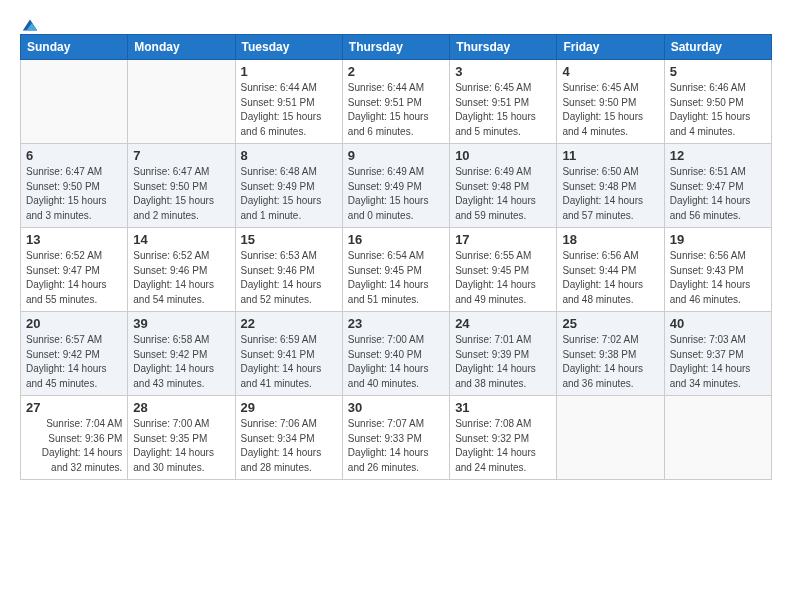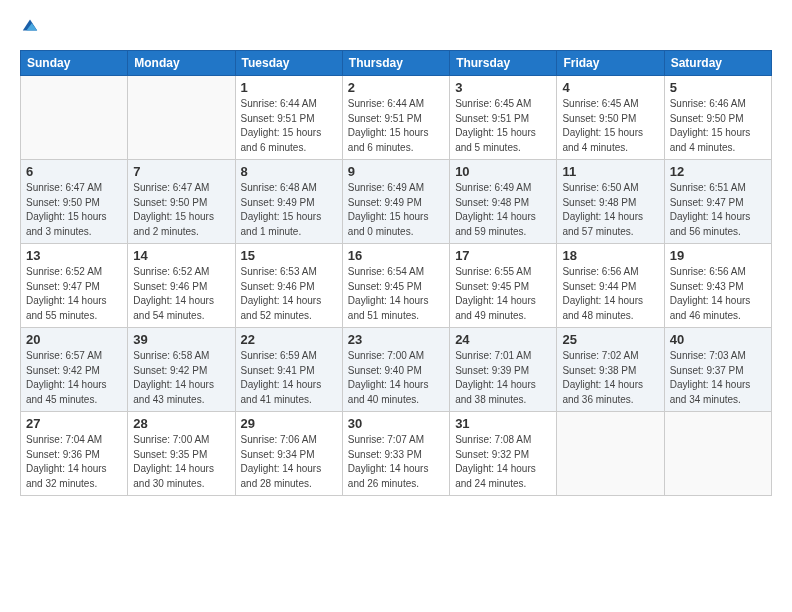--- a/index.html
+++ b/index.html
@@ -48,21 +48,21 @@
       line-height: 1.1;
     }
     .subtitle {
       font-size: 15px;
       color: #333;
       margin-top: 2px;
     }
     .calendar {
       width: 100%;
       border-collapse: collapse;
-      margin-top: 20px;
+      margin-top: 4px;
       font-size: 11px;
     }
     .calendar th {
       background-color: #2176c7;
       color: #fff;
       text-align: left;
       padding: 5px 6px;
       font-size: 12px;
       font-weight: bold;
       border: 1px solid #1a5fa8;
@@ -292,21 +292,21 @@
         <td>
           <span class="day-number">40</span>
           <div class="day-info" style="white-space: pre-line;">Sunrise: 7:03 AM
 Sunset: 9:37 PM
 Daylight: 14 hours and 34 minutes.</div>
         </td>
       </tr>
       <tr>
         <td>
           <span class="day-number">27</span>
-          <div class="day-info" style="white-space: pre-line;">Sunrise: 7:04 AM
+          <div class="day-info" style="white-space: pre-line; text-align: right;">Sunrise: 7:04 AM
 Sunset: 9:36 PM
 Daylight: 14 hours and 32 minutes.</div>
         </td>
         <td>
           <span class="day-number">28</span>
           <div class="day-info" style="white-space: pre-line;">Sunrise: 7:00 AM
 Sunset: 9:35 PM
 Daylight: 14 hours and 30 minutes.</div>
         </td>
         <td>

